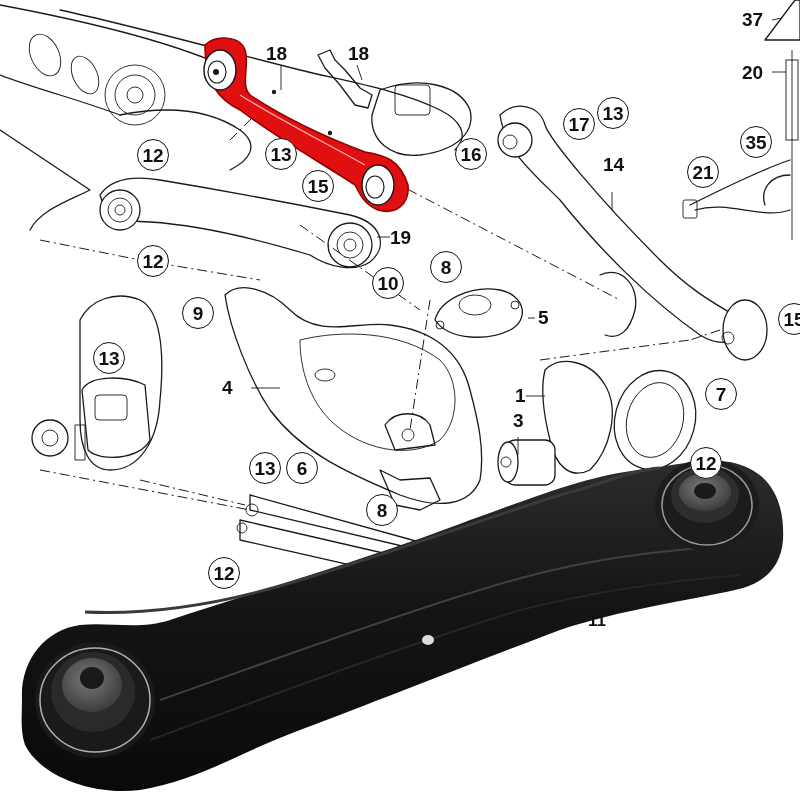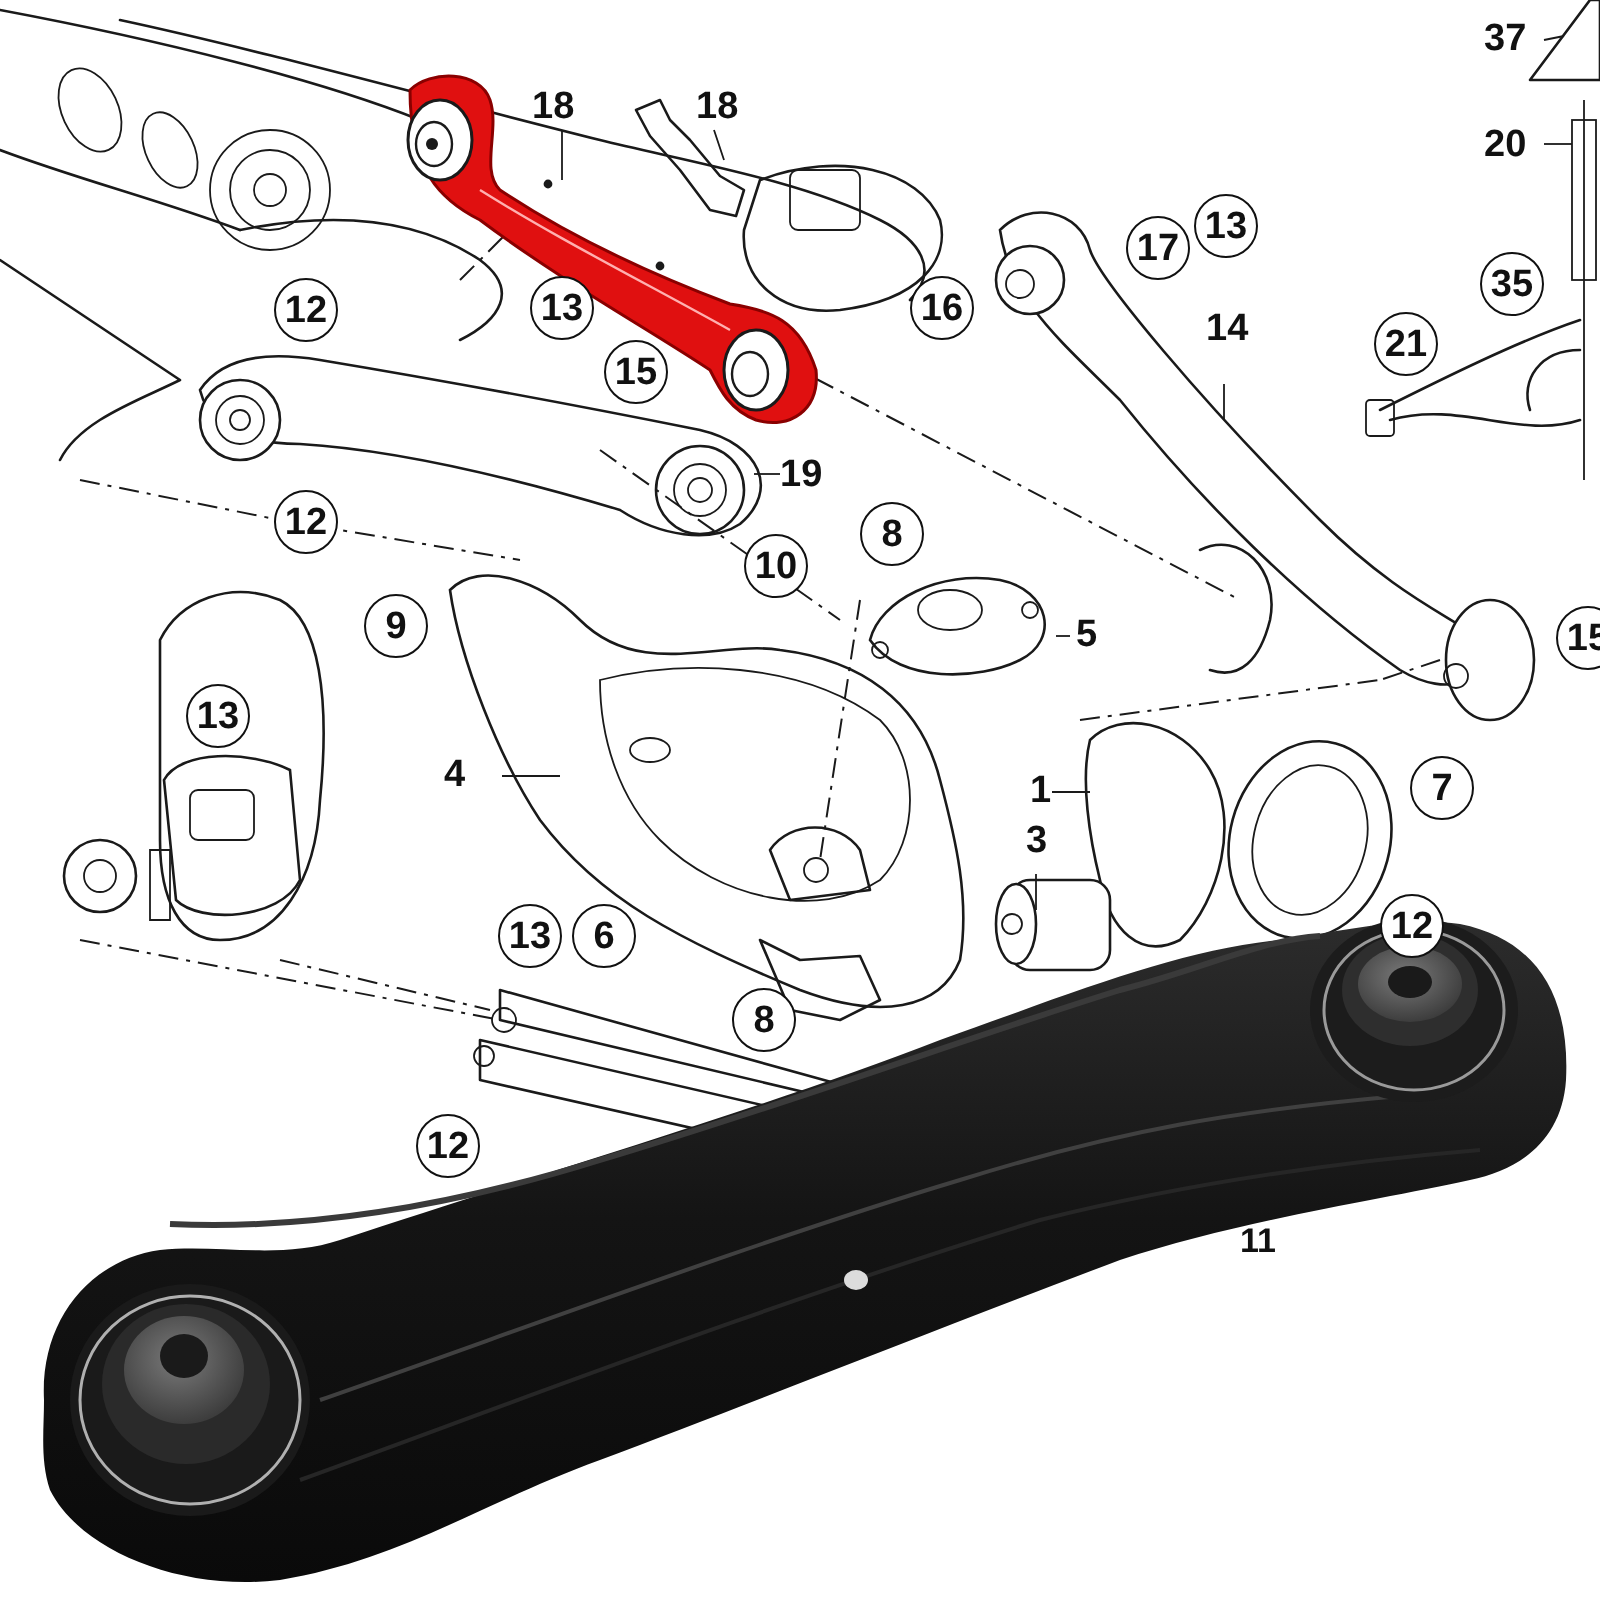--- a/index.html
+++ b/index.html
@@ -188,15 +188,15 @@
   <div class="callout circ" style="left:93px;top:342px;">13</div>
   <div class="callout plain" style="left:222px;top:378px;">4</div>
   <div class="callout plain" style="left:515px;top:386px;">1</div>
   <div class="callout circ" style="left:705px;top:378px;">7</div>
   <div class="callout plain" style="left:513px;top:411px;">3</div>
   <div class="callout circ" style="left:249px;top:452px;">13</div>
   <div class="callout circ" style="left:286px;top:452px;">6</div>
   <div class="callout circ" style="left:690px;top:447px;">12</div>
   <div class="callout circ" style="left:366px;top:494px;">8</div>
   <div class="callout circ" style="left:208px;top:557px;">12</div>
-  <div class="callout plain" style="left:620px;top:612px;font-size:17px;">11</div>
+  <div class="callout plain" style="left:588px;top:612px;font-size:17px;">11</div>
 
 </div>
 
 </body></html>

